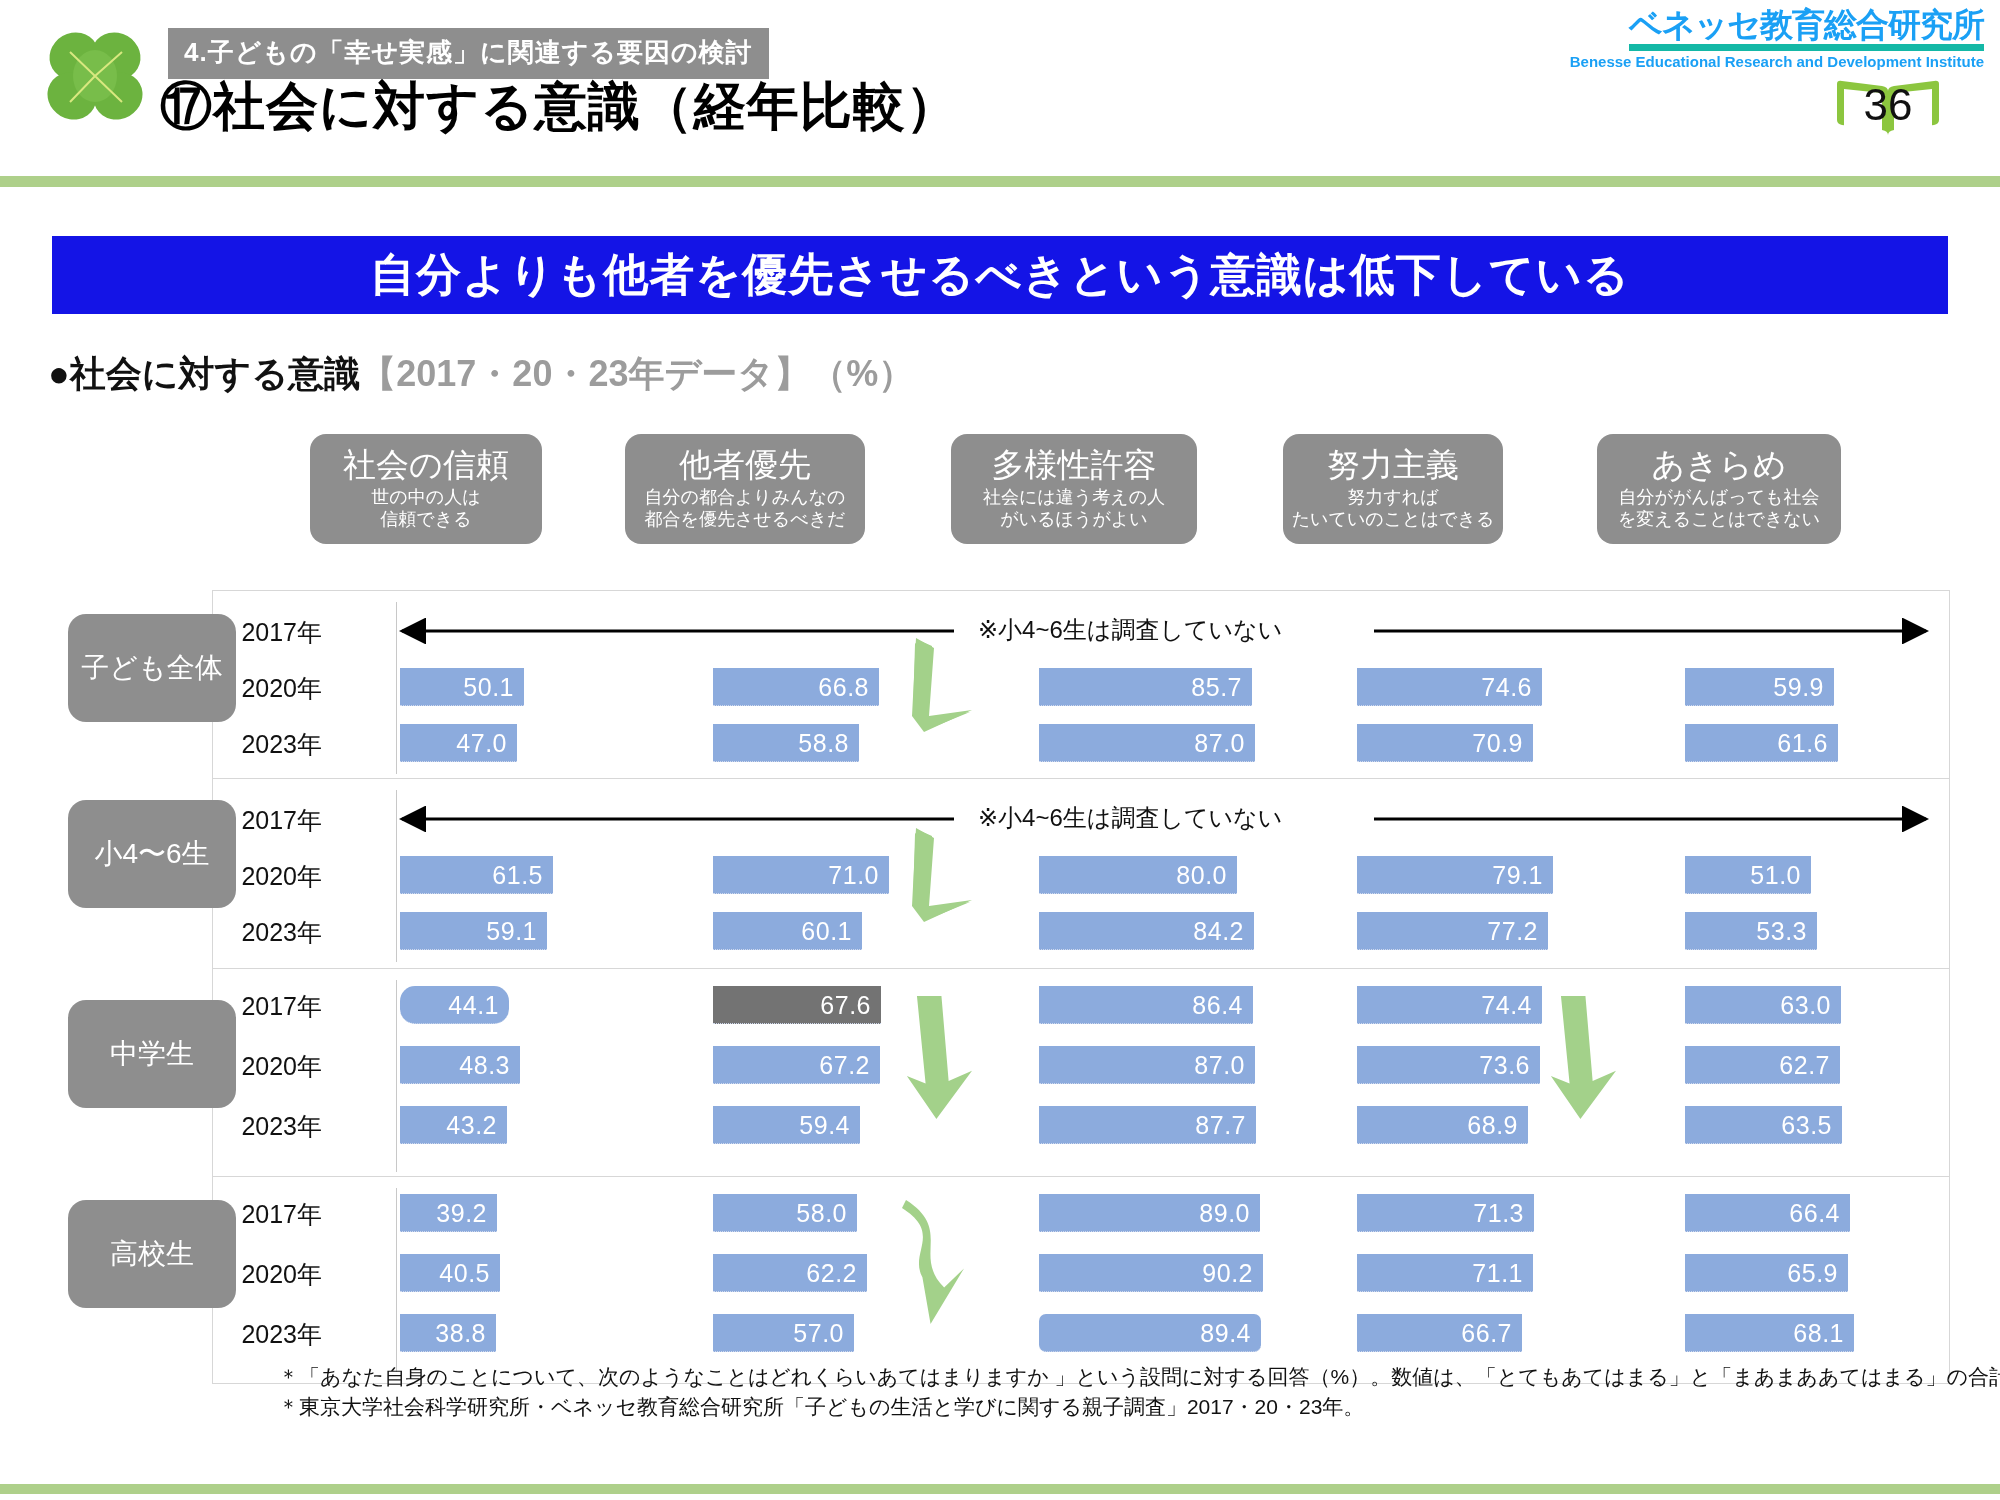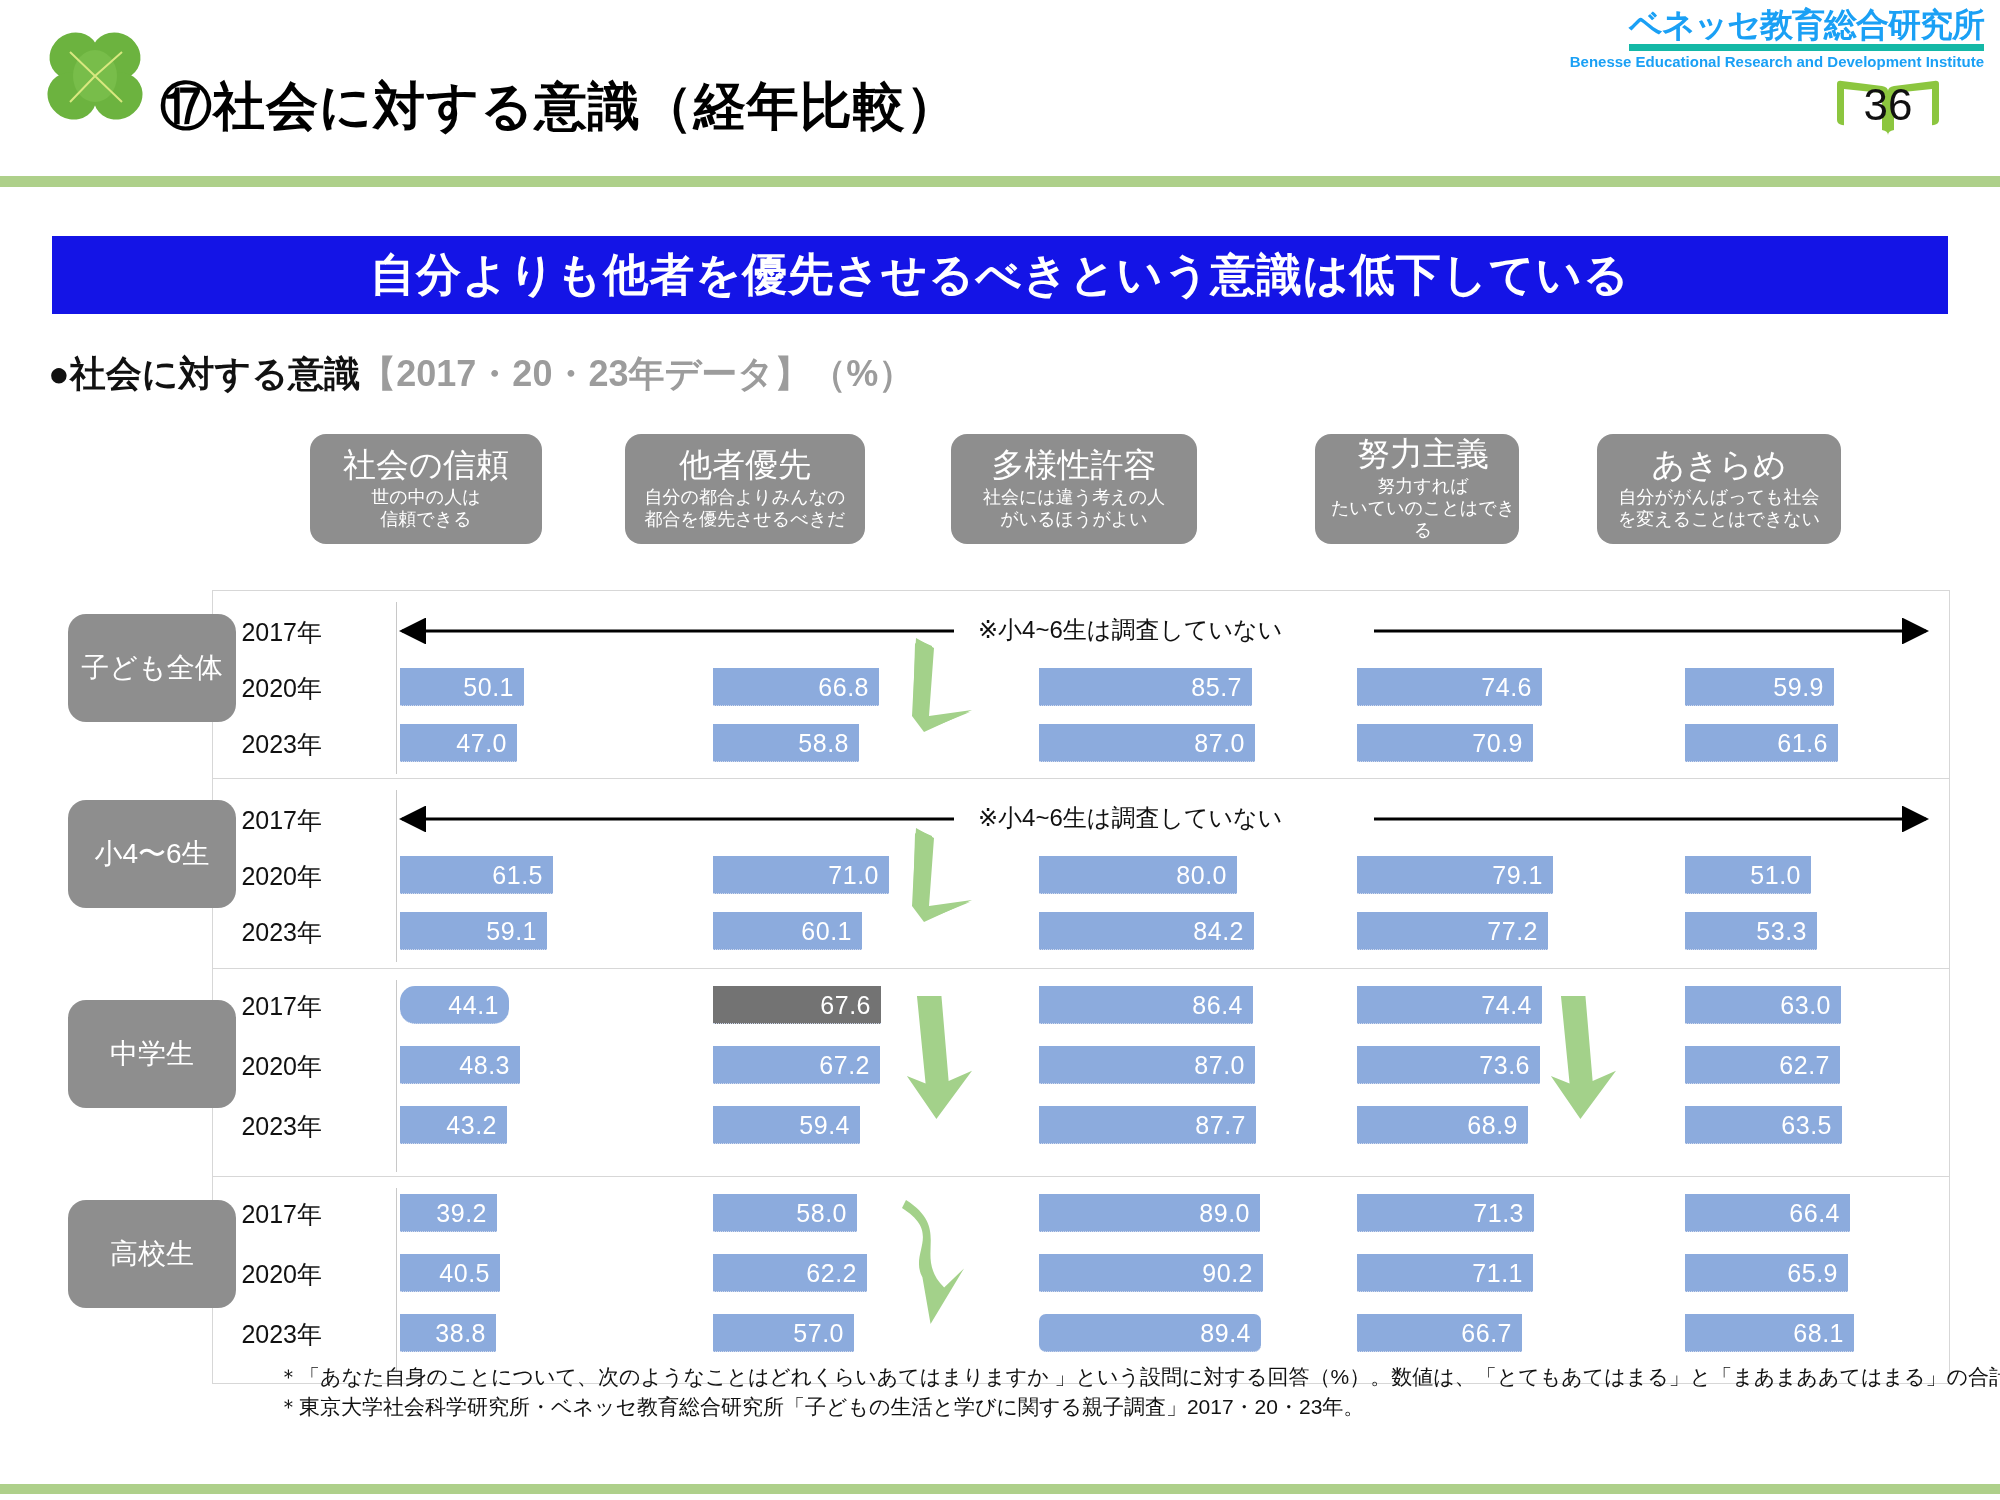--- a/index.html
+++ b/index.html
@@ -121,20 +121,21 @@
       <ellipse cx="76" cy="34" rx="25" ry="23" transform="rotate(30 76 34)"></ellipse>
       <ellipse cx="32" cy="74" rx="25" ry="23" transform="rotate(30 32 74)"></ellipse>
       <ellipse cx="78" cy="74" rx="25" ry="23" transform="rotate(-30 78 74)"></ellipse>
       <ellipse cx="55" cy="54" rx="22" ry="26" fill="#78bd4a"></ellipse>
     </g>
     <g stroke="#d8e87f" stroke-width="2" fill="none">
       <path d="M55 54 L30 30 M55 54 L82 30 M55 54 L30 80 M55 54 L82 80"></path>
     </g>
   </svg>
 
+  <div id="kicker">4.子どもの「幸せ実感」に関連する要因の検討</div>
   <div id="slide-title">⑰社会に対する意識（経年比較）</div>
 
   <div id="brand">
     <div id="brand-jp">ベネッセ教育総合研究所</div>
     <div id="brand-en">Benesse  Educational Research and Development Institute</div>
   </div>
 
   <svg id="page-badge" viewBox="0 0 108 60">
     <path d="M3 6 Q3 2 8 3 L48 8 Q54 9 54 13 L54 57 Q54 53 48 52 L8 47 Q3 46 3 42 Z" fill="#8cc63f"></path>
     <path d="M105 6 Q105 2 100 3 L60 8 Q54 9 54 13 L54 57 Q54 53 60 52 L100 47 Q105 46 105 42 Z" fill="#8cc63f"></path>
@@ -159,21 +160,21 @@
   <div class="ch-sub">世の中の人は<br>信頼できる</div>
 </div>
 <div class="col-head" id="ch1" style="left: 625px; width: 240px;">
   <div class="ch-title">他者優先</div>
   <div class="ch-sub">自分の都合よりみんなの<br>都合を優先させるべきだ</div>
 </div>
 <div class="col-head" id="ch2" style="left: 951px; width: 246px;">
   <div class="ch-title">多様性許容</div>
   <div class="ch-sub">社会には違う考えの人<br>がいるほうがよい</div>
 </div>
-<div class="col-head" id="ch3" style="left: 1315px; width: 192px; padding-left: 12px;">
+<div class="col-head" id="ch3" style="left: 1283px; width: 220px;">
   <div class="ch-title">努力主義</div>
   <div class="ch-sub">努力すれば<br>たいていのことはできる</div>
 </div>
 <div class="col-head" id="ch4" style="left: 1597px; width: 244px;">
   <div class="ch-title">あきらめ</div>
   <div class="ch-sub">自分ががんばっても社会<br>を変えることはできない</div>
 </div>
 
 <div id="chart-body">
     <div class="panel" style="top: 590px; height: 196px;"></div>

